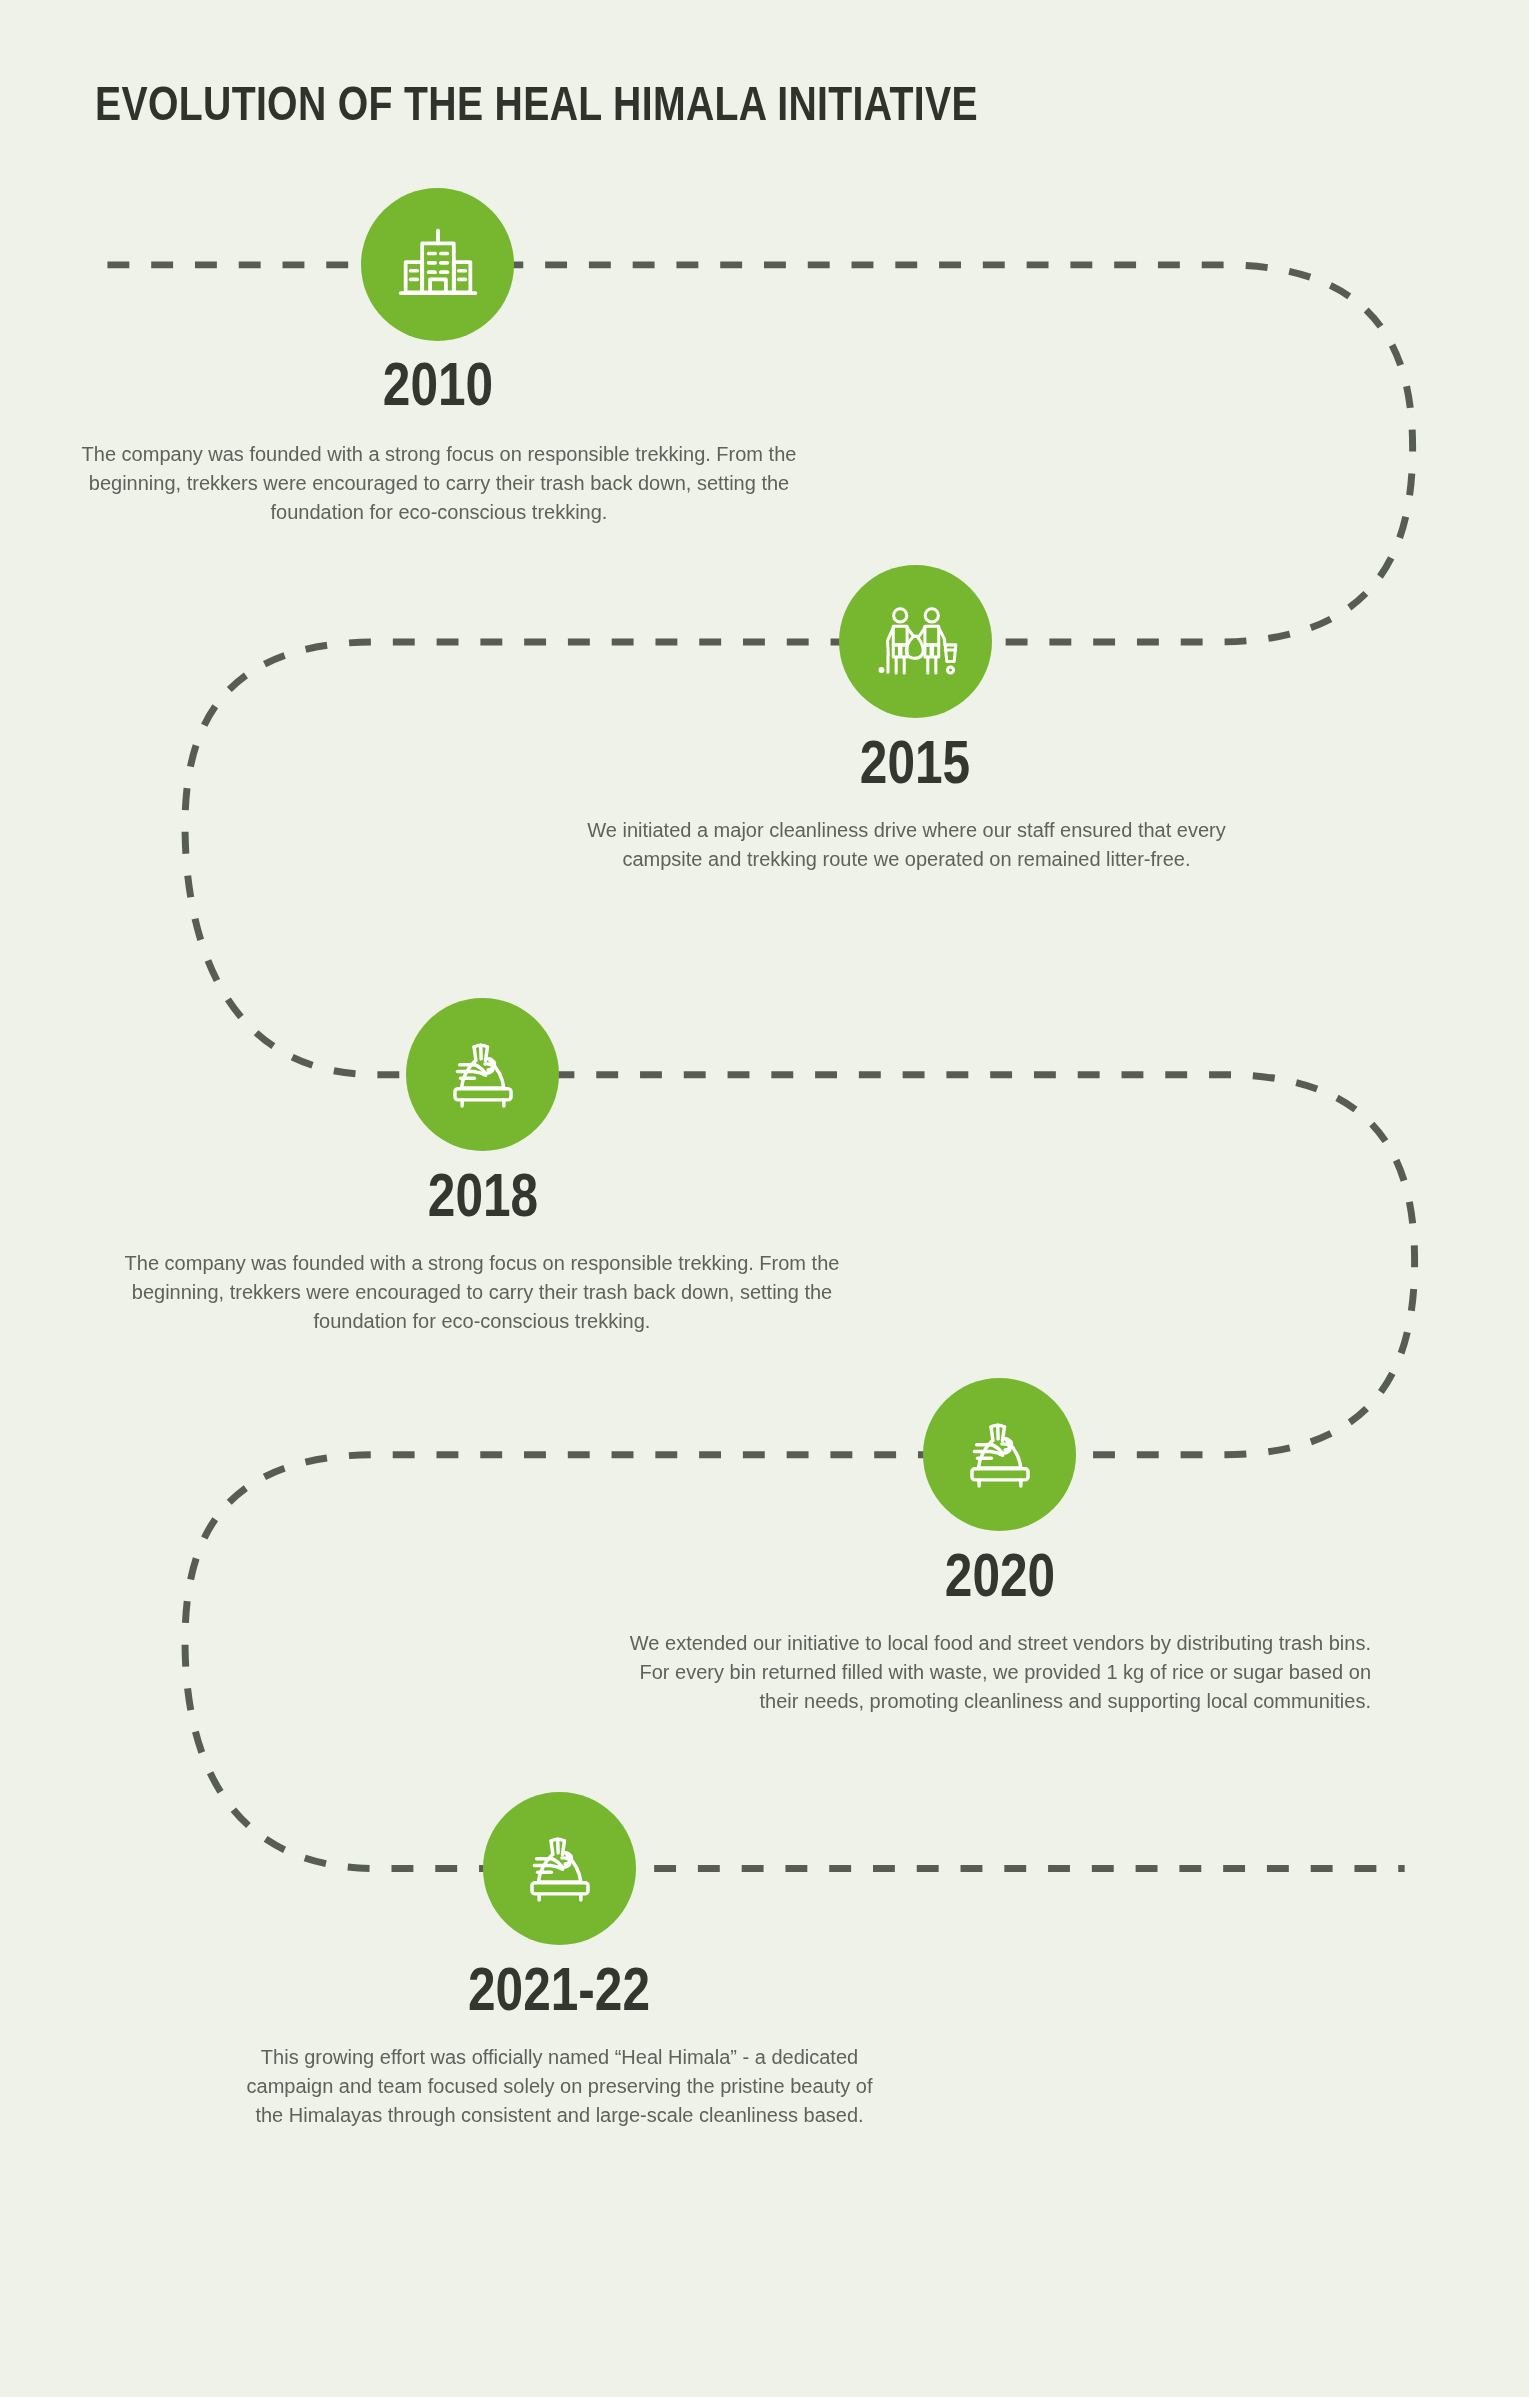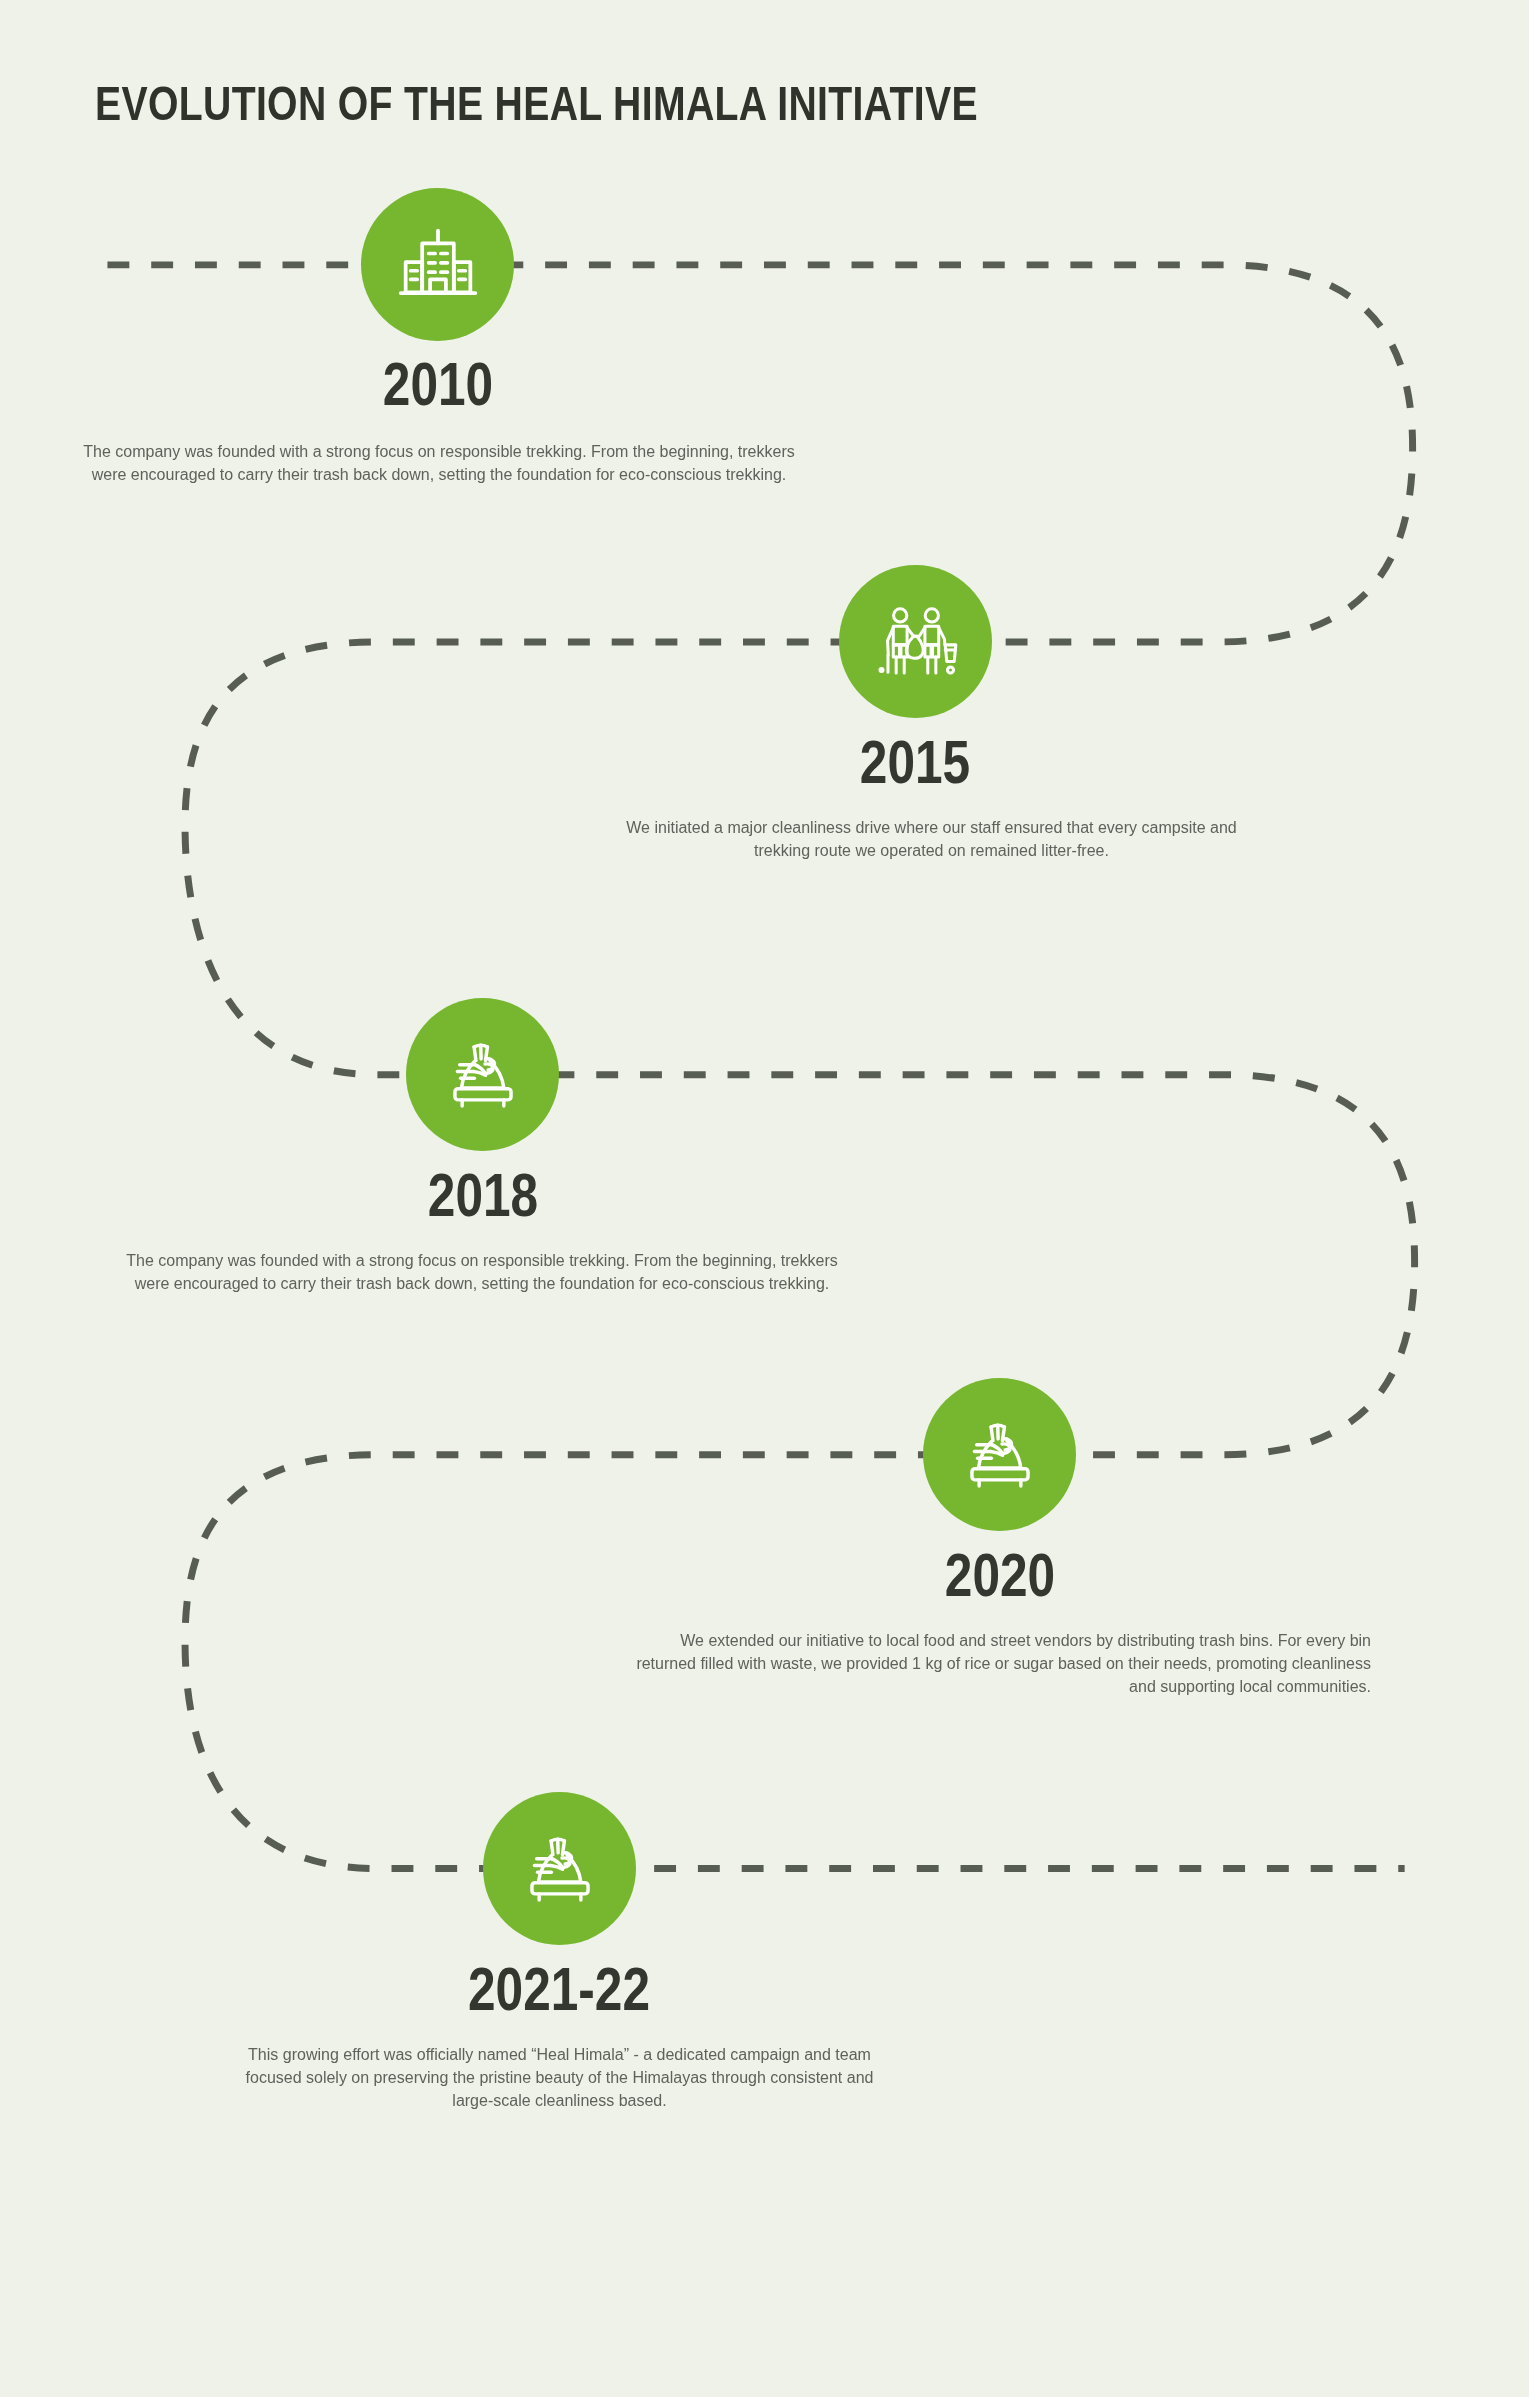--- a/index.html
+++ b/index.html
@@ -69,21 +69,21 @@
     font-size: 62px;
     color: #333730;
     text-align: center;
     transform: scaleX(0.80);
     white-space: nowrap;
     line-height: 1;
   }
   .node-desc {
     position: absolute;
     font-family: "Liberation Sans Narrow", "Liberation Sans", sans-serif;
-    font-size: 16px;
+    font-size: 20px;
     line-height: 1.45;
     color: #5e625c;
     text-align: center;
   }
 </style>
 </head>
 <body>
 
 <div id="root">
 
@@ -162,21 +162,21 @@
 
           <path d="M52.3 34 h7.4 l-1.1 11.5 h-5.2 z"></path>
           <line x1="52.3" y1="37.5" x2="59.4" y2="37.5"></line>
 
           <circle cx="8" cy="51.5" r="2.1" fill="#ffffff" stroke="none"></circle>
           <circle cx="56" cy="51.5" r="2.1"></circle>
         </svg>
       </span>
     </div>
     <div class="node-year" style="left:716px; top:731px; width:398px;">2015</div>
-    <div class="node-desc" style="left:612px; top:816px; width:639px;">We initiated a major cleanliness drive where our staff ensured that every campsite and trekking route we operated on remained litter-free.</div>
+    <div class="node-desc" style="left:587px; top:816px; width:639px;">We initiated a major cleanliness drive where our staff ensured that every campsite and trekking route we operated on remained litter-free.</div>
   </div>
 
   <div class="milestone">
     <div class="node-circle" style="left:406px; top:998px;">
       <span>
         <svg width="92" height="92" viewBox="0 0 64 64" fill="none" stroke="#ffffff" stroke-width="2.4" stroke-linecap="round" stroke-linejoin="round">
 
           <path d="M25.8 12.5 l1.3 9.5"></path>
           <path d="M30.4 11.3 l0.3 9.5"></path>
           <path d="M35.1 12.5 l-1.4 9.5"></path>

